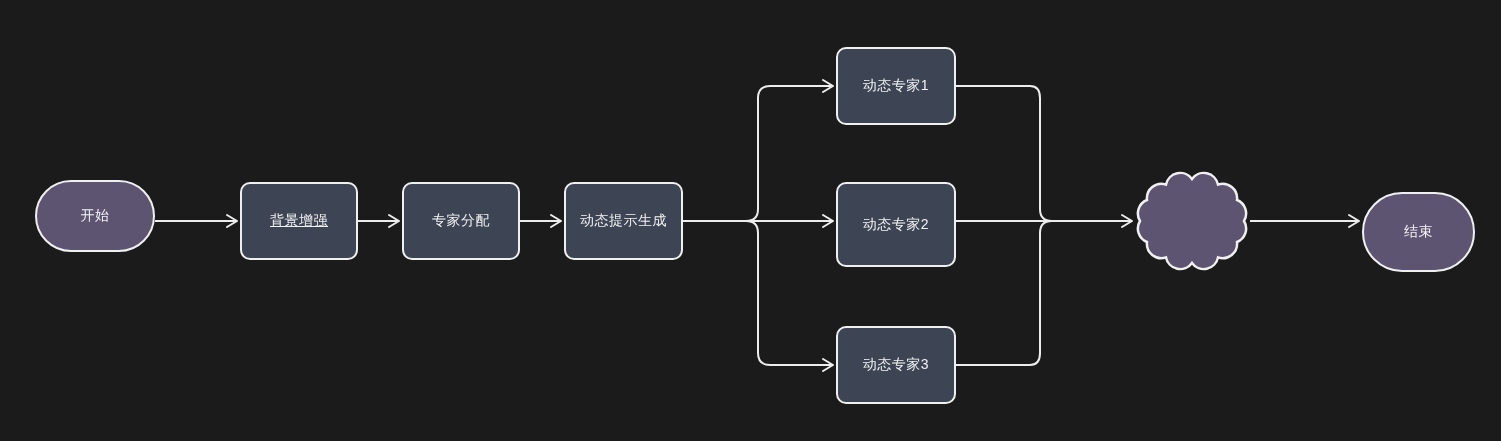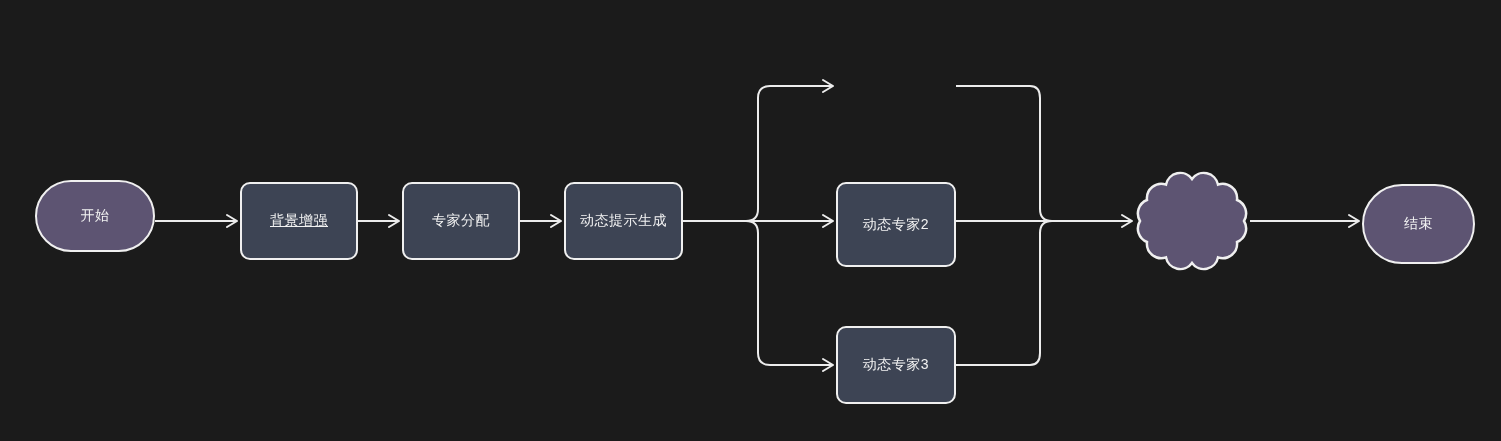--- a/index.html
+++ b/index.html
@@ -128,27 +128,30 @@
   </div>
 
   <div class="node process" style="left:564px; top:182px; width:119px; height:78px;">
     <span>动态提示生成</span>
   </div>
 
   <div class="node process" style="left:402px; top:182px; width:118px; height:78px;">
     <span>专家分配</span>
   </div>
 
+  <div class="node process" style="left:836px; top:47px; width:120px; height:78px;">
+    <span>动态专家1</span>
+  </div>
 
   <div class="node process" style="left:836px; top:182px; width:120px; height:85px;justify-content:center;">
     <span>动态专家2</span>
   </div>
 
   <div class="node process" style="left:836px; top:326px; width:120px; height:78px;">
     <span>动态专家3</span>
   </div>
 
 
-  <div class="node stadium" style="left:1362px; top:184px; width:113px; height:80px;">
+  <div class="node stadium" style="left:1362px; top:192px; width:113px; height:80px;">
     <span>结束</span>
   </div>
 
 </div>
 
 </body></html>

